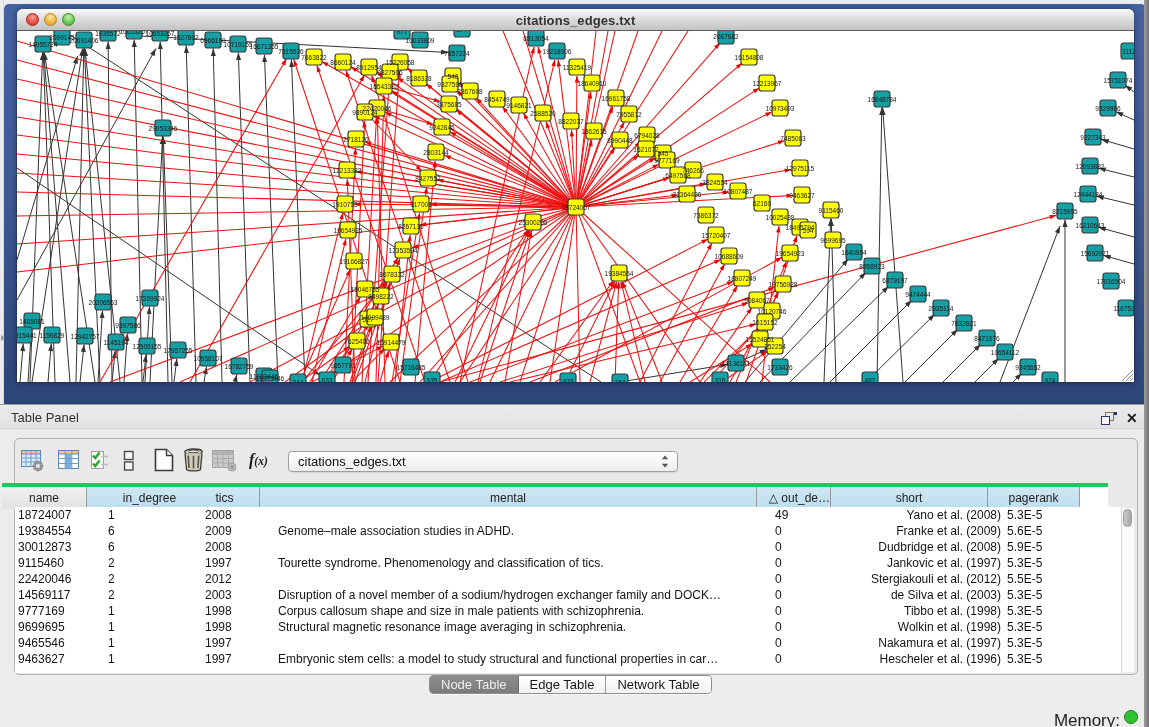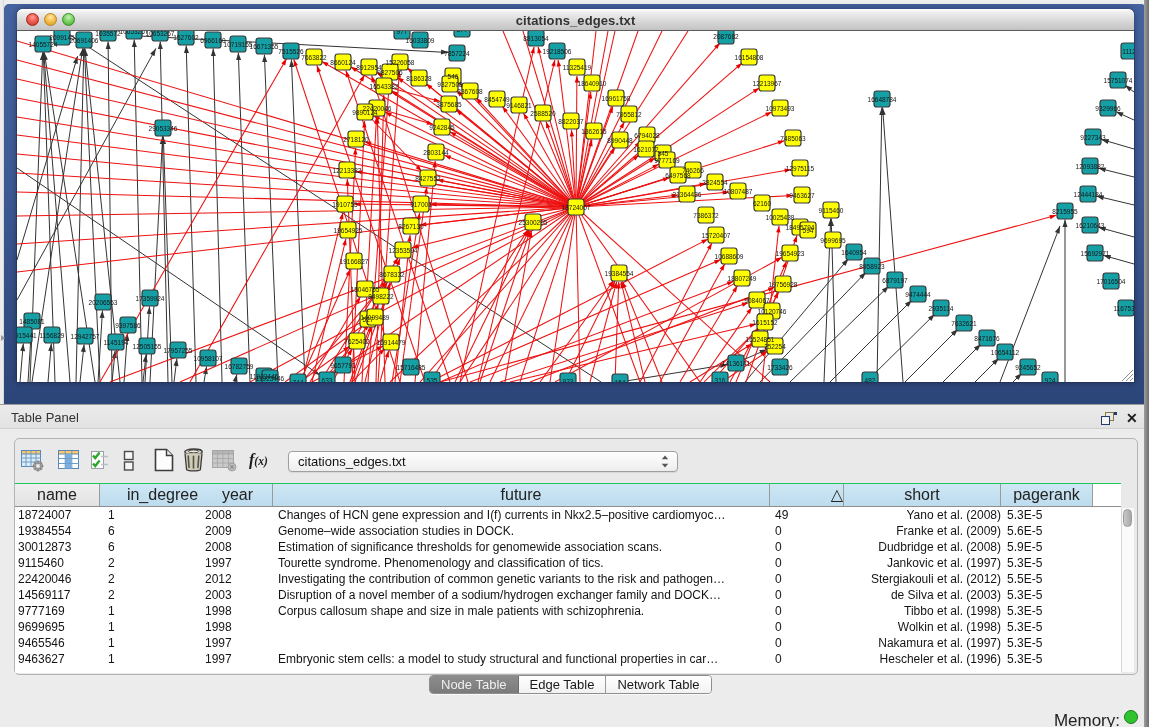--- a/index.html
+++ b/index.html
@@ -21,21 +21,21 @@
 .canvas{left:17px;top:31px;width:1117px;height:351px;background:#fff;box-shadow:0 0 0 1px rgba(35,48,80,.55)}
 
 .phead{left:0;top:404px;width:1149px;height:25px;background:linear-gradient(180deg,#ebebeb,#e2e2e2);border-top:1px solid #9a9a9a;border-bottom:1px solid #d0d0d0}
 .ptitle{left:11px;top:410px;font-size:13px;color:#333}
 .pclose{left:1126px;top:410px;font-size:14px;font-weight:700;color:#1b1b1b}
 .pbody{left:0;top:430px;width:1149px;height:297px;background:#ececec}
 .container{left:14px;top:438px;width:1124px;height:237px;background:#e9e9e9;border:1px solid #b4b4b4;border-radius:5px}
 .combo{left:288px;top:451px;width:390px;height:21px;background:linear-gradient(180deg,#ffffff,#ededed);border:1px solid #9f9f9f;border-radius:4px;box-shadow:0 1px 1px rgba(0,0,0,.08)}
 .combotext{left:298px;top:454px;font-size:13px;color:#111}
 
-.thead{left:15px;top:483px;width:1106px;height:24px;background:#fff;border-top:1px solid #22c55e;border-bottom:1px solid #8e8e8e;font-size:16px;color:#222}
+.thead{left:2px;top:483px;width:1106px;height:24px;background:#fff;border-top:4px solid #22c55e;border-bottom:1px solid #8e8e8e;font-size:12px;color:#222}
 .th{position:absolute;top:0;height:22px;background:linear-gradient(180deg,#cfe7f4,#bcdcee);border-right:1px solid #9b9b9b;text-align:center;line-height:22px}
 .th.gray{background:linear-gradient(180deg,#efefef,#e2e2e2)}
 .tbody{left:15px;top:507px;width:1106px;height:166px;background:#fff;font-size:12px;color:#141414}
 .row{position:absolute;left:0;height:16px;line-height:16px;white-space:nowrap}
 .c0{position:absolute;left:3px;width:90px}
 .c1{position:absolute;left:93px}
 .c2{position:absolute;left:190px}
 .c3{position:absolute;left:263px;width:492px;overflow:hidden}
 .c4{position:absolute;left:760px}
 .c5{position:absolute;left:829px;width:157px;text-align:right}
@@ -823,69 +823,66 @@
 <div class="abs combo"></div>
 <div class="abs combotext">citations_edges.txt</div>
 <svg class="abs" style="left:660px;top:455px" width="10" height="13" viewBox="0 0 10 13">
  <path d="M5 0.5 L8.2 4.2 H1.8 Z" fill="#555"></path>
  <path d="M5 12.5 L8.2 8.8 H1.8 Z" fill="#555"></path>
 </svg>
 
 <div class="abs thead">
  <div class="th gray" style="left:0;width:85px">name</div>
  <div class="th" style="left:85px;width:126px">in_degree</div>
- <div class="th" style="left:188px;width:70px">year</div>
- <div class="th" style="left:258px;width:497px">future</div>
+ <div class="th" style="left:188px;width:70px">tics</div>
+ <div class="th" style="left:258px;width:497px">mental</div>
  <div class="th" style="left:755px;width:74px;text-align:right;padding-left:5px">△ out_de…</div>
  <div class="th" style="left:829px;width:157px">short</div>
  <div class="th" style="left:986px;width:92px">pagerank</div>
  <div style="position:absolute;left:1078px;top:0;width:28px;height:22px;background:#fff"></div>
 </div>
 <div class="abs tbody">
 <div class="row" style="top:0px;width:1106px">
       <span class="c0">18724007</span>
       <span class="c1">1</span>
       <span class="c2">2008</span>
-      <span class="c3">Changes of HCN gene expression and I(f) currents in Nkx2.5–positive cardiomyoc…</span>
       <span class="c4">49</span>
       <span class="c5">Yano et al. (2008)</span>
       <span class="c6">5.3E-5</span>
     </div>
     <div class="row" style="top:16px;width:1106px">
       <span class="c0">19384554</span>
       <span class="c1">6</span>
       <span class="c2">2009</span>
-      <span class="c3">Genome–wide association studies in DOCK.</span>
+      <span class="c3">Genome–male association studies in ADHD.</span>
       <span class="c4">0</span>
       <span class="c5">Franke et al. (2009)</span>
       <span class="c6">5.6E-5</span>
     </div>
     <div class="row" style="top:32px;width:1106px">
       <span class="c0">30012873</span>
       <span class="c1">6</span>
       <span class="c2">2008</span>
-      <span class="c3">Estimation of significance thresholds for genomewide association scans.</span>
       <span class="c4">0</span>
       <span class="c5">Dudbridge et al. (2008)</span>
       <span class="c6">5.9E-5</span>
     </div>
     <div class="row" style="top:48px;width:1106px">
       <span class="c0">9115460</span>
       <span class="c1">2</span>
       <span class="c2">1997</span>
       <span class="c3">Tourette syndrome. Phenomenology and classification of tics.</span>
       <span class="c4">0</span>
       <span class="c5">Jankovic et al. (1997)</span>
       <span class="c6">5.3E-5</span>
     </div>
     <div class="row" style="top:64px;width:1106px">
       <span class="c0">22420046</span>
       <span class="c1">2</span>
       <span class="c2">2012</span>
-      <span class="c3">Investigating the contribution of common genetic variants to the risk and pathogen…</span>
       <span class="c4">0</span>
       <span class="c5">Stergiakouli et al. (2012)</span>
       <span class="c6">5.5E-5</span>
     </div>
     <div class="row" style="top:80px;width:1106px">
       <span class="c0">14569117</span>
       <span class="c1">2</span>
       <span class="c2">2003</span>
       <span class="c3">Disruption of a novel member of a sodium/hydrogen exchanger family and DOCK…</span>
       <span class="c4">0</span>
@@ -898,20 +895,21 @@
       <span class="c2">1998</span>
       <span class="c3">Corpus callosum shape and size in male patients with schizophrenia.</span>
       <span class="c4">0</span>
       <span class="c5">Tibbo et al. (1998)</span>
       <span class="c6">5.3E-5</span>
     </div>
     <div class="row" style="top:112px;width:1106px">
       <span class="c0">9699695</span>
       <span class="c1">1</span>
       <span class="c2">1998</span>
+      <span class="c3">Structural magnetic resonance image averaging in schizophrenia.</span>
       <span class="c4">0</span>
       <span class="c5">Wolkin et al. (1998)</span>
       <span class="c6">5.3E-5</span>
     </div>
     <div class="row" style="top:128px;width:1106px">
       <span class="c0">9465546</span>
       <span class="c1">1</span>
       <span class="c2">1997</span>
       <span class="c4">0</span>
       <span class="c5">Nakamura et al. (1997)</span>

